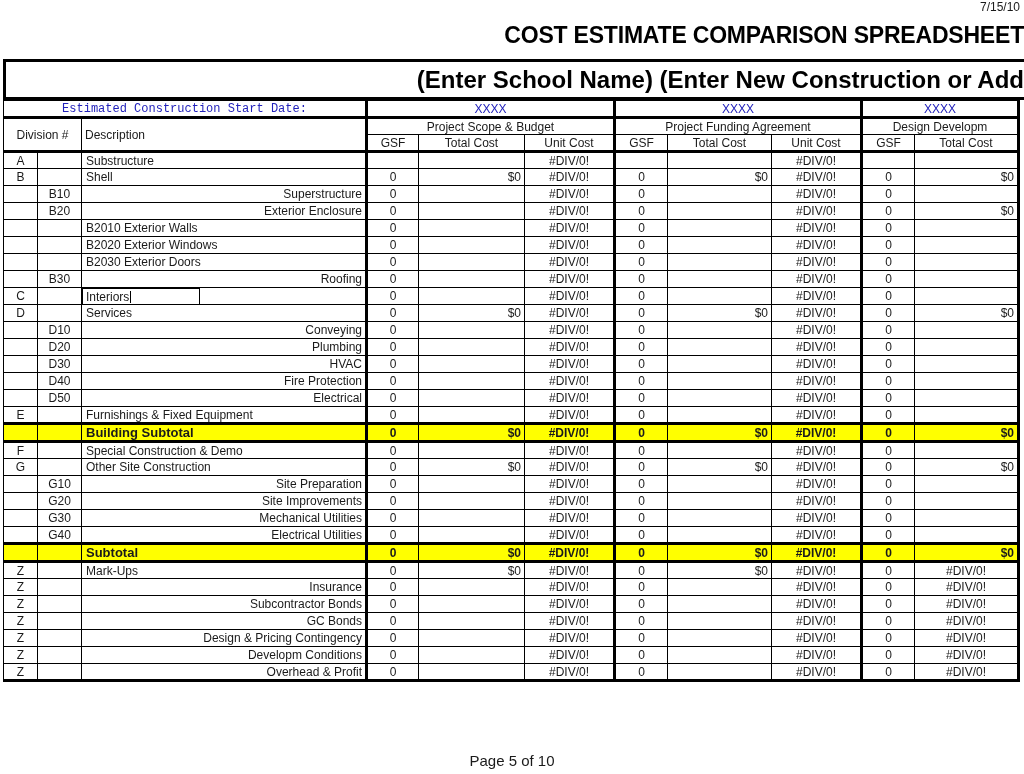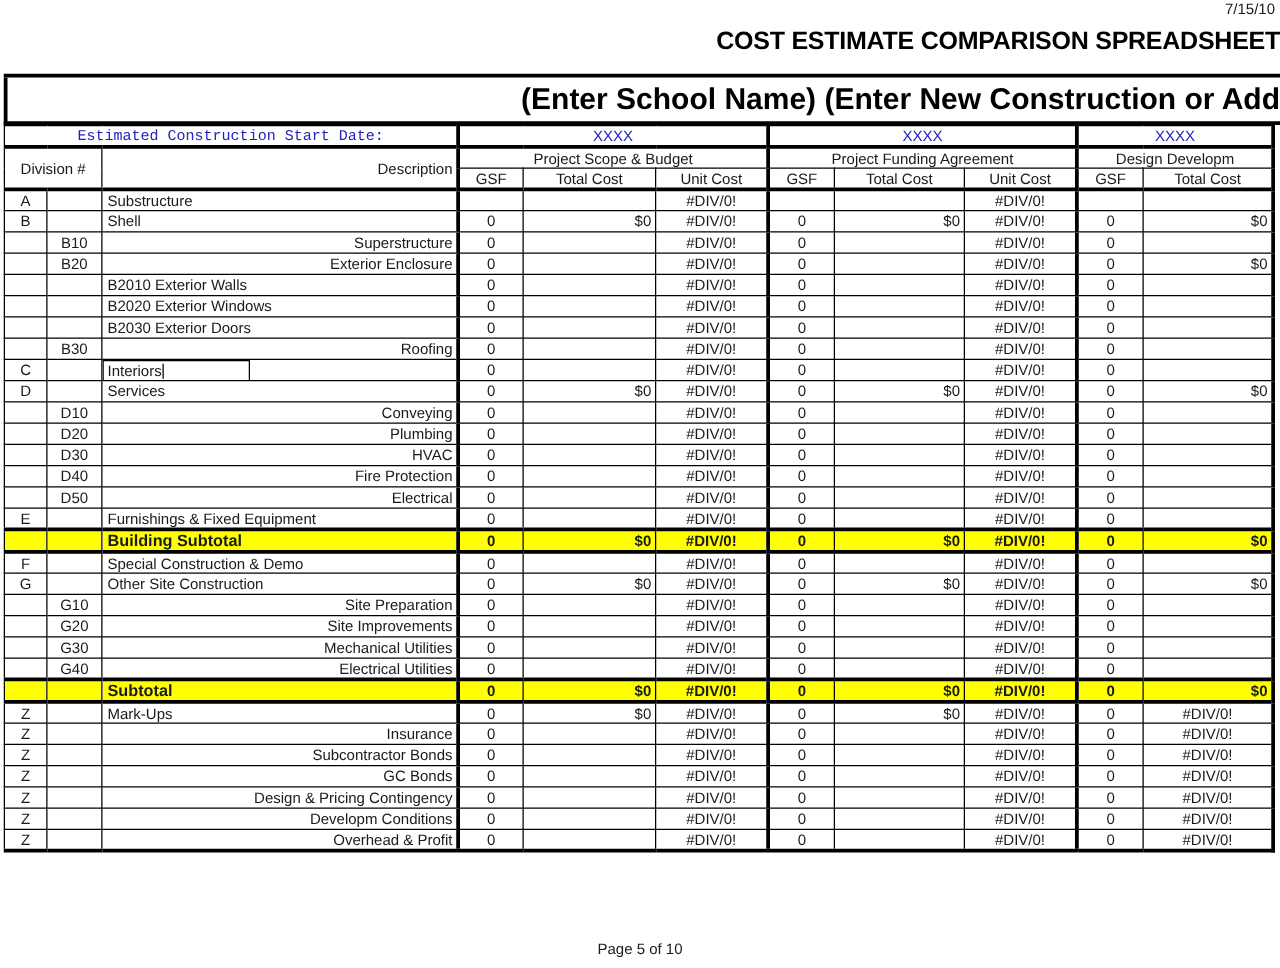--- a/index.html
+++ b/index.html
@@ -20,21 +20,21 @@
   }
 
   
   .title-wrap{
     position:absolute; top:22px; left:0; width:1024px;
     text-align:right; padding-right:0px;
     box-sizing:border-box;
   }
   .title{
     display:inline-block;
-    font-size:20px; font-weight:bold; letter-spacing:-0.2px;
+    font-size:23px; font-weight:bold; letter-spacing:-0.2px;
     color:#000; white-space:nowrap;
     padding-right:0px;
   }
 
   
   .frame{
     position:absolute; left:3px; top:59px;
     width:1024px; height:676px;
     border-top:3px solid #000;
     box-sizing:border-box;
@@ -92,21 +92,21 @@
   .grouphdr{
     text-align:center; font-weight:bold; font-size:13px; height:29px;
   }
   .colhdr{
     text-align:center; font-weight:bold; font-size:13px; height:29px;
   }
   .divhdr{
     text-align:center; font-weight:bold; font-size:13px;
   }
   .deschdr{
-    text-align:right; font-weight:bold; font-size:13px;
+    text-align:left; font-weight:bold; font-size:13px;
   }
 
   
   .c-div{text-align:center;}
   .c-desc{text-align:left;padding-left:4px;}
   .c-desc.ind1{padding-left:4px;}
   .c-desc.ind2{padding-left:62px;text-align:right;}
   .c-desc.ind3{padding-left:4px;}
   .c-num{text-align:center;}
   .c-money{text-align:right;padding-right:5px;}
@@ -131,21 +131,21 @@
   }
   .editbox .txt{padding-left:3px;font-size:12px;}
   .caret{
     display:inline-block;width:1px;height:12px;background:#000;
     margin-left:1px;
   }
 
   
   .footer{
     position:absolute; left:0; top:752px; width:1024px;
-    text-align:center; font-size:12px; color:#1a1a1a;
+    text-align:center; font-size:15px; color:#1a1a1a;
   }
 </style>
 </head>
 <body>
 
 <div class="sheet">
 
   <div class="datestamp">7/15/10</div>
 
   <div class="title-wrap">

